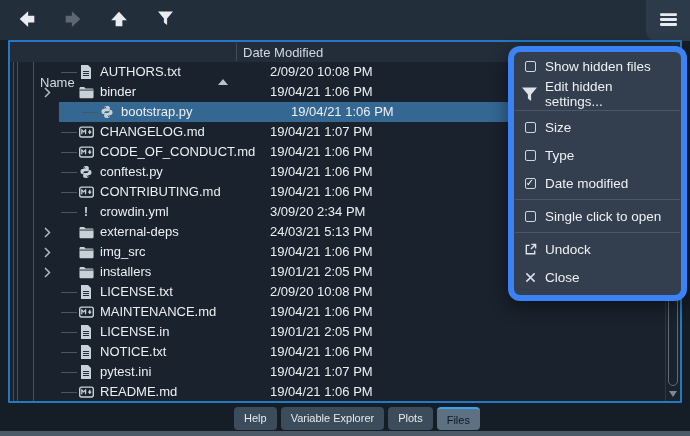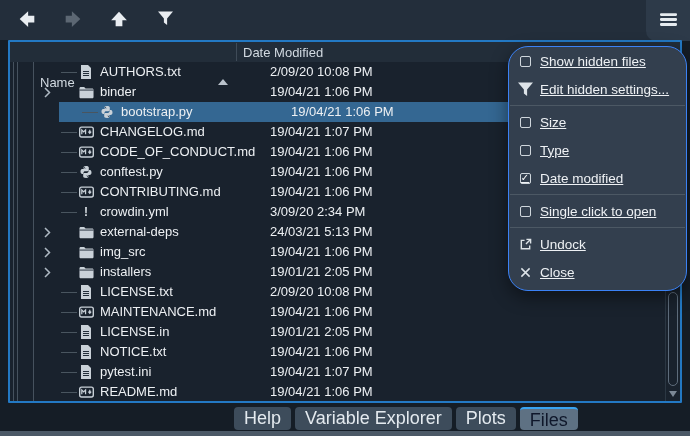--- a/index.html
+++ b/index.html
@@ -48,33 +48,33 @@
   .scrollbar{position:absolute;right:0;top:20px;bottom:0;width:15px;
         border-left:1px solid #2b3743;}
   .thumb{position:absolute;left:2px;right:2px;top:230px;height:94px;
         border:1px solid #5e6c7b;border-radius:5px;}
   .sarrow{position:absolute;bottom:4px;left:3px;width:0;height:0;
         border-left:4.5px solid transparent;border-right:4.5px solid transparent;
         border-top:6px solid #7b8896;}
 
   
   .context-menu{position:absolute;left:508px;top:46px;width:179px;background:#333f4e;
-        border:1px solid #3b82f6;border-radius:20px;padding:0 0 4px;z-index:10;
-        box-shadow:0 6px 18px rgba(0,0,0,.45);font-size:13.5px;color:#eef1f4;text-decoration:underline;}
+        border:6px solid #3b82f6;border-radius:12px;padding:0 0 4px;z-index:10;
+        box-shadow:0 6px 18px rgba(0,0,0,.45);font-size:13.5px;color:#eef1f4;}
   .menu-item{height:28px;display:flex;align-items:center;padding:0 8px;gap:7px;}
   .mi-icon{width:16px;display:flex;justify-content:center;align-items:center;color:#dde3e8;}
   .menu-sep{height:1px;background:#4c5864;margin:2px 1px;}
   .cb{width:11px;height:11px;border:1px solid #cfd6dc;border-radius:2px;display:flex;
         align-items:center;justify-content:center;font-size:10px;line-height:1;color:#fff;}
 
   
   .tabbar{position:absolute;left:0;top:407px;width:690px;height:25px;display:flex;
         gap:4px;padding-left:234px;}
   .tab{height:23px;line-height:23px;padding:0 10px;background:#3d4c5b;border:none;
-        border-radius:4px;color:#e4eaef;font-size:18px;font-family:inherit;}
+        border-radius:4px;color:#e4eaef;font-size:11px;font-family:inherit;}
   .tab.active{background:#5e7183;border-top:2px solid #38a3f1;line-height:20px;color:#0f172a;}
   .bottom-strip{position:absolute;left:0;top:431px;width:690px;height:5px;background:#4c5967;}
 </style>
 </head>
 <body>
 
 <div id="app">
 
   <div class="toolbar">
     <div class="nav" id="toolbar-buttons">

